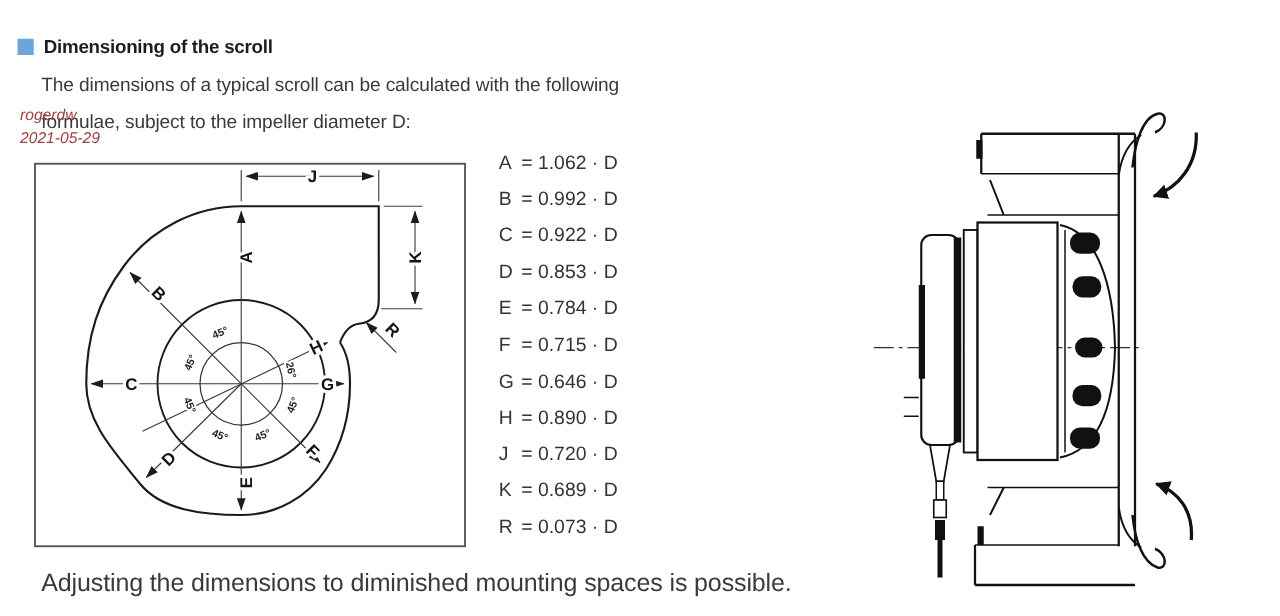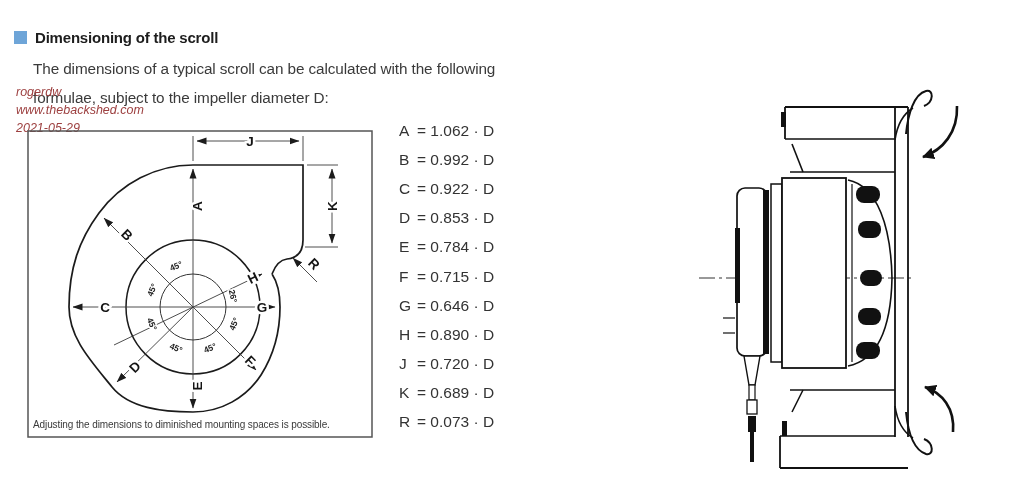--- a/index.html
+++ b/index.html
@@ -9,21 +9,21 @@
   }
   .hdr{position:absolute;display:flex;align-items:center;gap:8px;}
   .hdr .bullet{width:13px;height:13px;flex:0 0 13px;}
   .hdr .hdr-title{font-size:15px;font-weight:700;color:#1d1d1d;letter-spacing:-0.2px;white-space:nowrap;}
   .intro-line{position:absolute;font-size:15.3px;color:#3a3a3a;white-space:nowrap;letter-spacing:-0.1px;}
   .watermark{position:absolute;left:16px;top:83px;color:#9d4040;line-height:18px;font-size:12.5px;}
   .watermark div{white-space:nowrap;font-style:italic;}
   .formulas{position:absolute;left:399px;top:116px;font-size:15.5px;color:#333;}
   .frow{height:29.2px;display:flex;align-items:center;white-space:nowrap;}
   .fsym{display:inline-block;width:18px;font-weight:400;}
-  .footnote{position:absolute;left:33px;top:419px;font-size:10px;color:#3a3a3a;white-space:nowrap;letter-spacing:-0.1px;}
+  .footnote{position:absolute;left:33px;top:456px;font-size:20px;color:#3a3a3a;white-space:nowrap;letter-spacing:-0.1px;}
   svg text{font-family:"Liberation Sans", sans-serif;}
   .lbl{font-size:13.5px;font-weight:700;fill:#141414;text-anchor:middle;
        paint-order:stroke;stroke:#ffffff;stroke-width:5px;stroke-linejoin:round;}
   .ang{font-size:8.5px;font-weight:600;fill:#222;text-anchor:middle;
        paint-order:stroke;stroke:#ffffff;stroke-width:3px;stroke-linejoin:round;}
 </style>
 </head>
 <body>
 
 <div class="page">
@@ -31,21 +31,20 @@
   <div class="hdr" style="left:14px;top:29px;">
     <span class="bullet" style="background:#6ea5d8;"></span>
     <span class="hdr-title">Dimensioning of the scroll</span>
   </div>
 
   <div class="intro-line" style="left:33px;top:89px;">formulae, subject to the impeller diameter D:</div>
   <div class="intro-line" style="left:33px;top:60px;">The dimensions of a typical scroll can be calculated with the following</div>
 
   <div class="watermark">
     <div>rogerdw</div>
-    <div>www.thebackshed.com</div>
     <div>2021-05-29</div>
   </div>
 
   <svg width="350" height="312" viewBox="0 0 350 312" style="position:absolute;left:26px;top:128px;">
     <defs>
       <marker id="ar" markerUnits="userSpaceOnUse" markerWidth="10" markerHeight="8" refX="9.5" refY="4" orient="auto">
         <path d="M0,0.5 L10,4 L0,7.5 Z" fill="#1c1c1c"></path>
       </marker>
       <marker id="ars" markerUnits="userSpaceOnUse" markerWidth="10" markerHeight="8" refX="9.5" refY="4" orient="auto-start-reverse">
         <path d="M0,0.5 L10,4 L0,7.5 Z" fill="#1c1c1c"></path>

